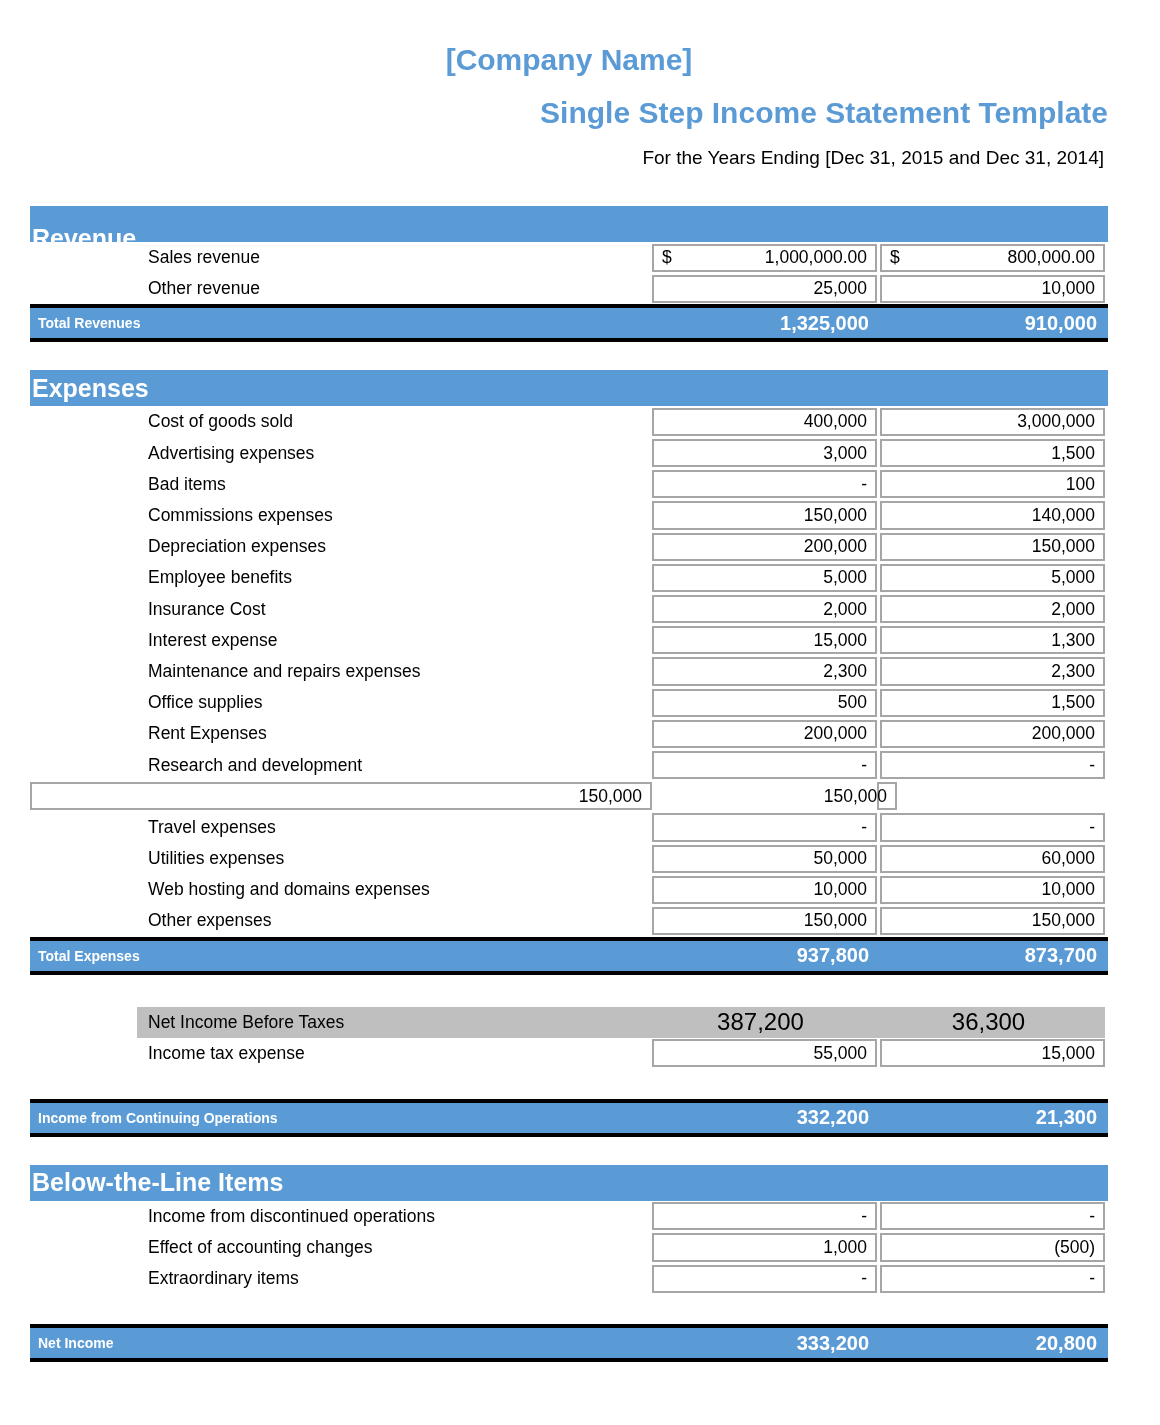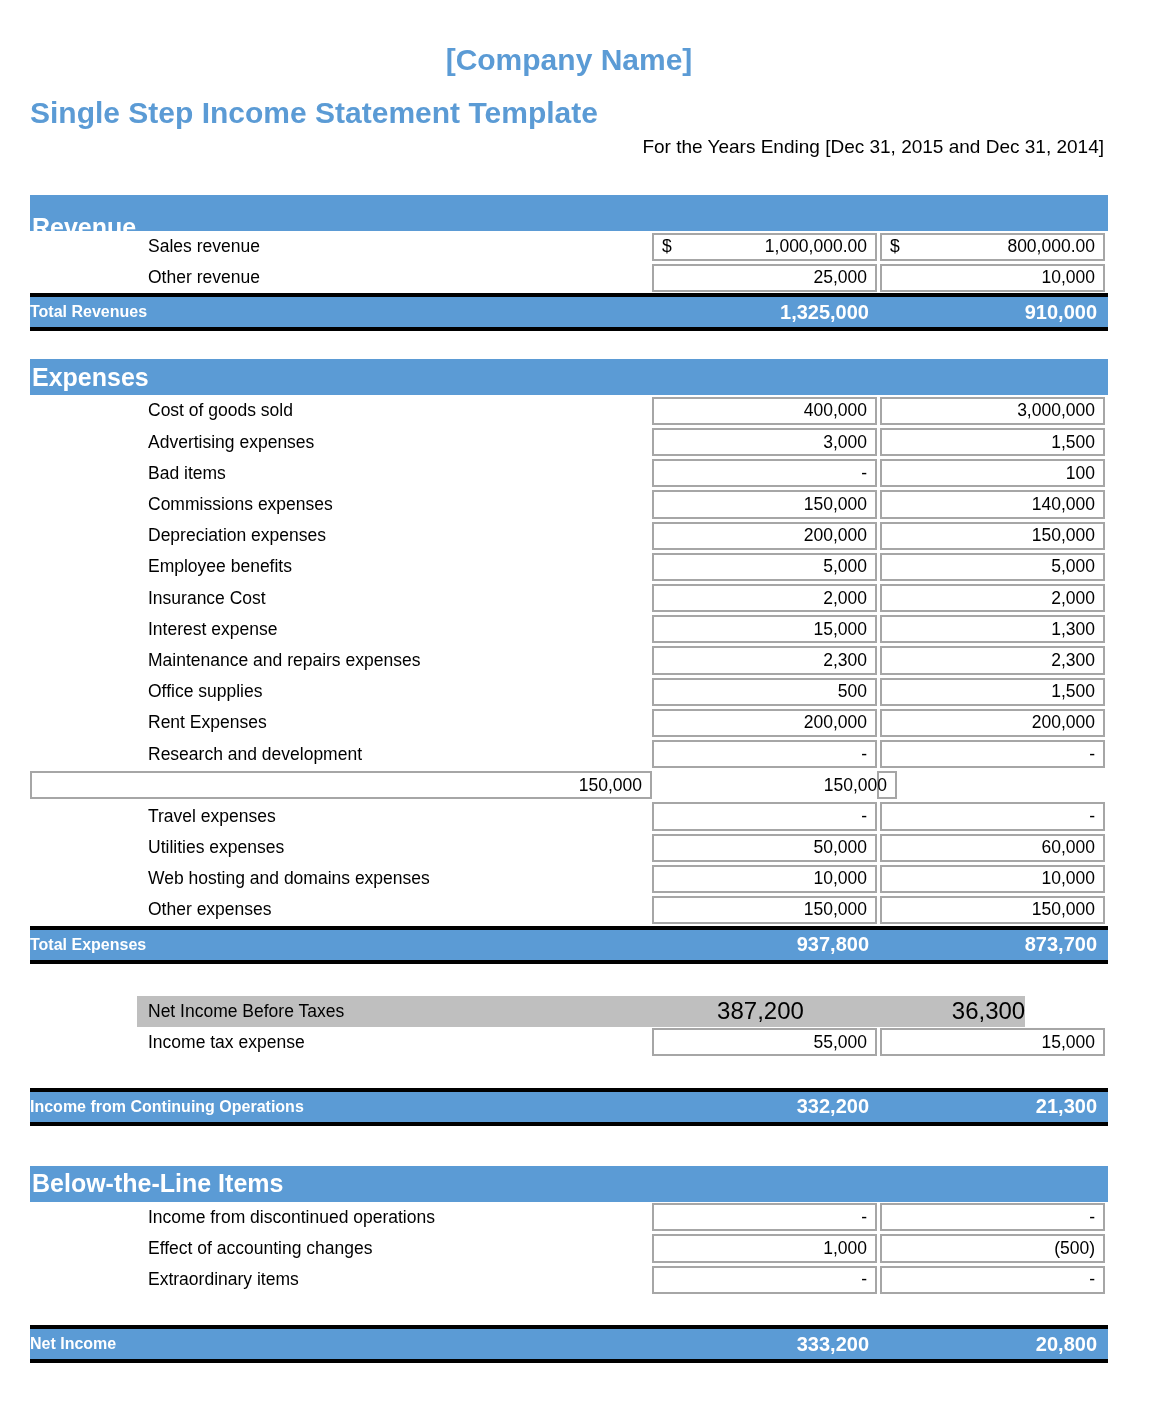--- a/index.html
+++ b/index.html
@@ -13,25 +13,25 @@
     overflow:hidden;
   }
   .doc { position:absolute; left:30px; top:16px; width:1078px; }
 
   
   .company-title {
     padding-top:26px; text-align:center;
     color:#5B9BD5; font-weight:bold; font-size:30px; line-height:36px;
   }
   .doc-title {
-    margin-top:17px; text-align:left;
+    margin-top:17px; text-align:right;
     color:#5B9BD5; font-weight:bold; font-size:30px; line-height:36px;
   }
   .period-line {
-    margin-top:5px; text-align:right; padding-right:4px;
+    margin-top:16px; text-align:right; padding-right:4px;
     font-size:19px; line-height:22px; color:#000;
   }
 
   
   .cols { display:grid; grid-template-columns:622px 225px 3px 225px; }
 
   
   .section-bar {
     height:36px; background:#5B9BD5; color:#fff; font-weight:bold;
     align-items:center;
@@ -52,38 +52,38 @@
   }
   .vcell.with-currency { justify-content:space-between; }
   .colgap { background:transparent; }
 
   
   .total-bar {
     height:38px; background:#5B9BD5; color:#fff; font-weight:bold;
     border-top:4px solid #000; border-bottom:4px solid #000;
     align-items:center;
   }
-  .total-label { font-size:16px; white-space:nowrap; }
+  .total-label { font-size:14px; padding-left:8px; white-space:nowrap; }
   .total-val   { font-size:20px; text-align:right; padding-right:8px; }
 
   
   .pretax-bar {
-    margin-left:107px; width:888px; height:31px; background:#BFBFBF;
+    margin-left:107px; width:968px; height:31px; background:#BFBFBF;
     display:grid; grid-template-columns:515px 225px 3px 225px;
     align-items:center;
   }
   .pretax-label { font-size:17.5px; padding-left:11px; white-space:nowrap; }
   .pretax-val   { font-size:24px; text-align:center; padding-right:8px; }
 
   
   .mt-rev    { margin-top:37px; }
   .mt-exp    { margin-top:28px; }
   .mt-pretax { margin-top:32px; }
   .mt-ico    { margin-top:30px; }
-  .mt-btl    { margin-top:40px; }
+  .mt-btl    { margin-top:28px; }
   .mt-ni     { margin-top:30px; }
 </style>
 </head>
 <body>
 
 <div class="page">
   <div class="doc">
 
     <div class="company-title">[Company Name]</div>
     <div class="doc-title">Single Step Income Statement Template</div>

